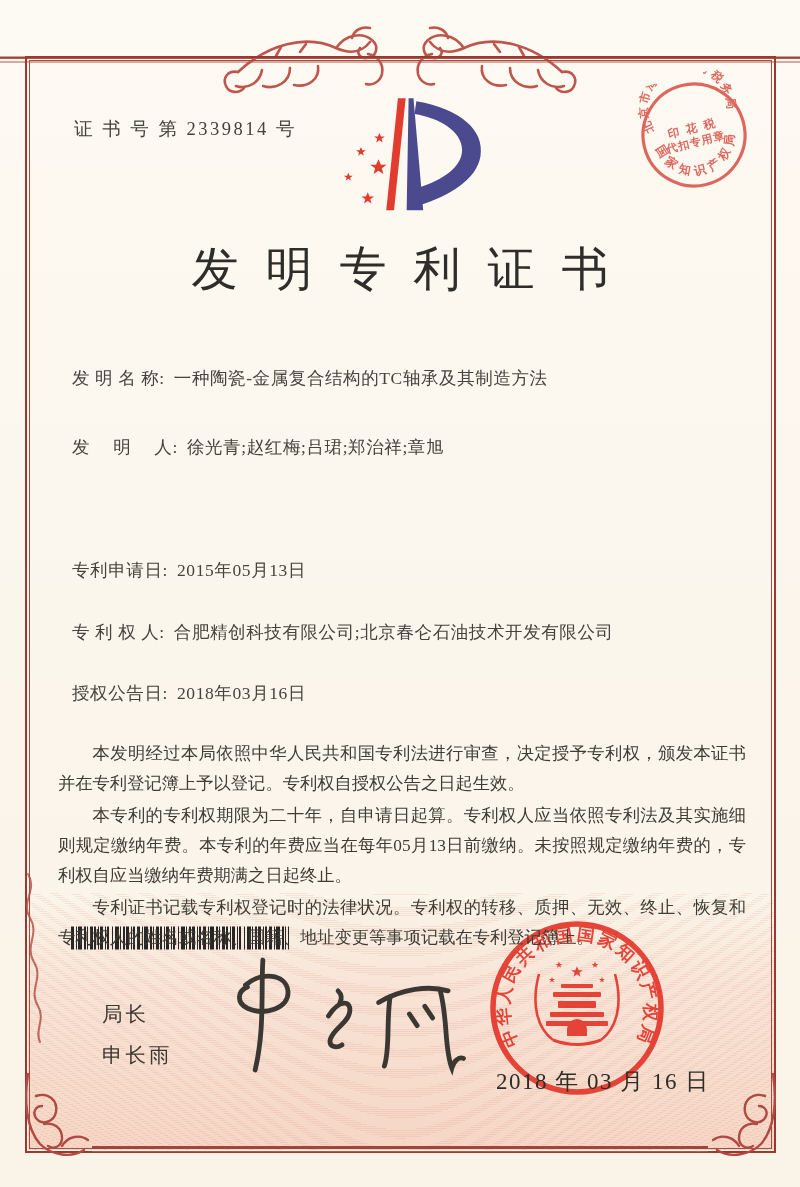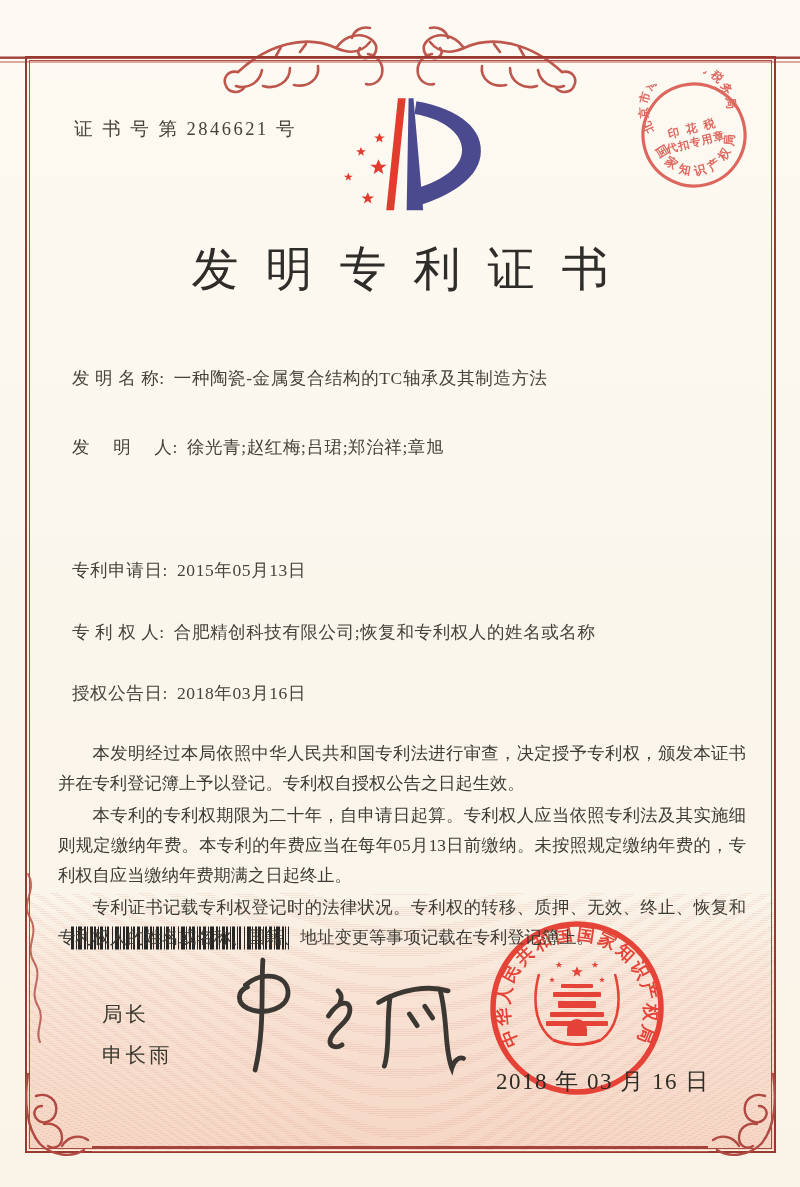--- a/index.html
+++ b/index.html
@@ -116,34 +116,34 @@
     <text style="font-size:11.5px;letter-spacing:2.3px;font-weight:700" fill="#d9544a">
       <textPath href="#stampTop">北京市海淀区地方税务局</textPath>
     </text>
     <text style="font-size:12px;letter-spacing:4.6px;font-weight:700" fill="#d9544a">
       <textPath href="#stampBot">国家知识产权局</textPath>
     </text>
     <text x="59" y="56" text-anchor="middle" style="font-size:11.5px;letter-spacing:2px;font-weight:700" fill="#d9544a">印 花 税</text>
     <text x="59" y="70" text-anchor="middle" style="font-size:11px;letter-spacing:1px;font-weight:700" fill="#d9544a">代扣专用章</text>
   </svg>
 
-  <div class="cert-no">证 书 号 第 2846621 号</div>
+  <div class="cert-no">证 书 号 第 2339814 号</div>
   <div class="cert-title">发明专利证书</div>
 
   <div class="field f1">
     <span class="lbl">发 明 名 称:</span><span class="val">一种陶瓷-金属复合结构的TC轴承及其制造方法</span>
   </div>
   <div class="field f2">
     <span class="lbl">发　 明　 人:</span><span class="val">徐光青;赵红梅;吕珺;郑治祥;章旭</span>
   </div>
   <div class="field f4">
     <span class="lbl">专利申请日:</span><span class="val">2015年05月13日</span>
   </div>
   <div class="field f5">
-    <span class="lbl">专 利 权 人:</span><span class="val">合肥精创科技有限公司;恢复和专利权人的姓名或名称</span>
+    <span class="lbl">专 利 权 人:</span><span class="val">合肥精创科技有限公司;北京春仑石油技术开发有限公司</span>
   </div>
   <div class="field f6">
     <span class="lbl">授权公告日:</span><span class="val">2018年03月16日</span>
   </div>
 
   <div class="body-text">
     <p>本发明经过本局依照中华人民共和国专利法进行审查，决定授予专利权，颁发本证书并在专利登记簿上予以登记。专利权自授权公告之日起生效。</p>
     <p>本专利的专利权期限为二十年，自申请日起算。专利权人应当依照专利法及其实施细则规定缴纳年费。本专利的年费应当在每年05月13日前缴纳。未按照规定缴纳年费的，专利权自应当缴纳年费期满之日起终止。</p>
     <p>专利证书记载专利权登记时的法律状况。专利权的转移、质押、无效、终止、恢复和专利权人的姓名或名称、国籍、地址变更等事项记载在专利登记簿上。</p>
   </div>

